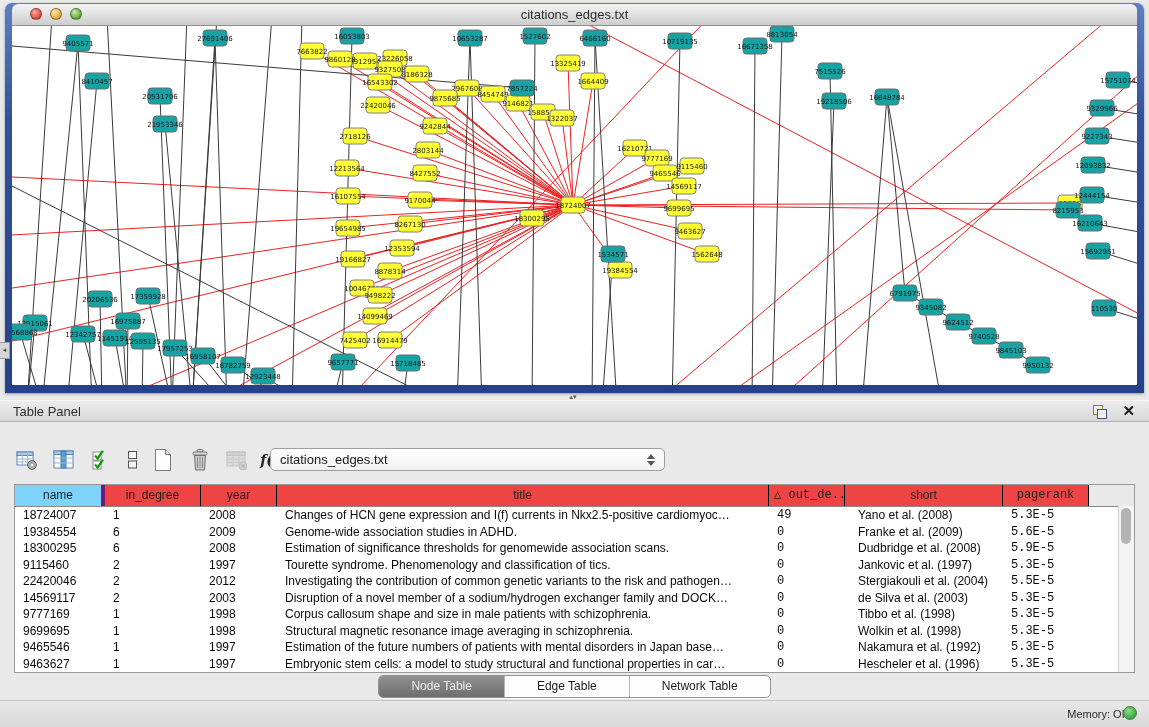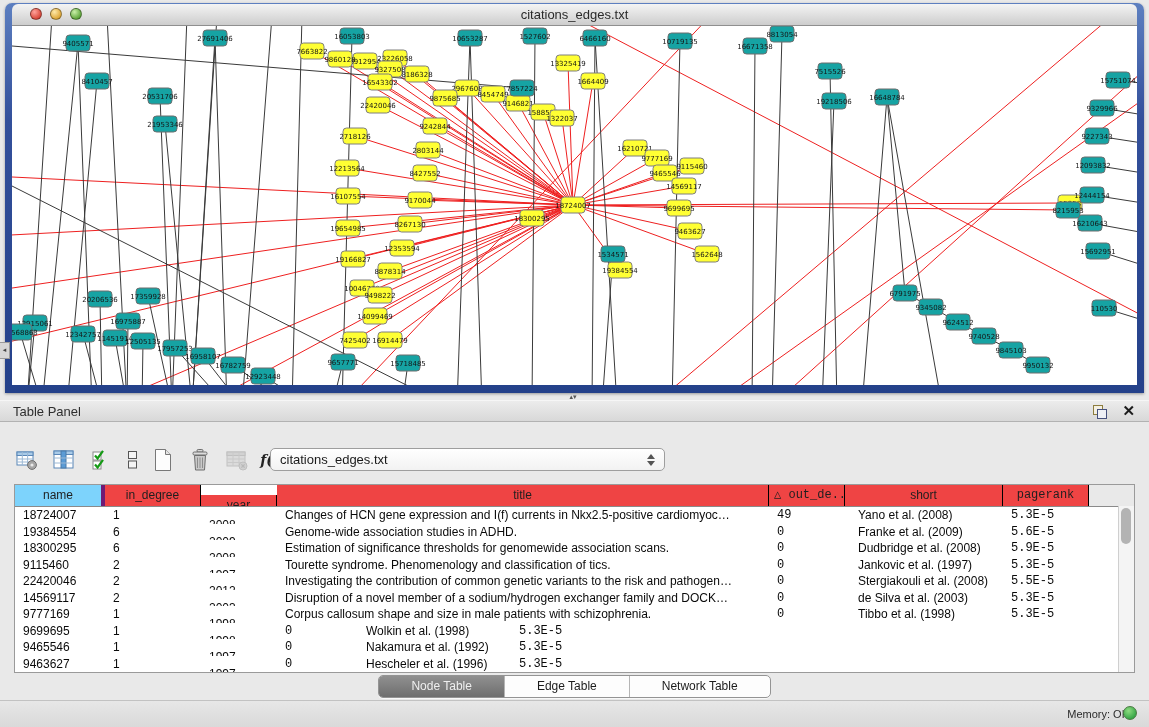--- a/index.html
+++ b/index.html
@@ -53,21 +53,21 @@
   .th{box-sizing:border-box;font-size:12px;color:#1f1f1f;text-align:center;line-height:20px;
     background:#ef4444;border-right:1px solid #000000;overflow:hidden;white-space:nowrap;flex:none;}
   .th.c0{background:#7dd3fc;border-right:4px solid #701a75;}
   .th.c4{text-align:left;padding-left:5px;}
   .th.fill{flex:1;background:#e9e9e9;border-right:none;}
   .tbody{flex:1;position:relative;overflow:hidden;}
   .tr{display:flex;height:16.5px;}
   .td{box-sizing:border-box;font-size:12px;color:#0a0a0a;line-height:16.5px;padding-left:8px;
     overflow:hidden;white-space:nowrap;text-overflow:clip;flex:none;}
   .td.c5{padding-left:13px;}
-  .c0{width:90px;}.c1{width:96px;}.c2{width:76px;margin-top:10px;}.c3{width:492px;}.c4{width:76px;font-family:Liberation Mono, monospace;}.c5{width:158px;}.c6{width:86px;font-family:Liberation Mono, monospace;}
+  .c0{width:90px;}.c1{width:96px;}.c2{width:76px;}.c3{width:492px;}.c4{width:76px;font-family:Liberation Mono, monospace;}.c5{width:158px;}.c6{width:86px;font-family:Liberation Mono, monospace;}
   .vscroll{position:absolute;right:0;top:21px;bottom:0;width:15px;background:#f4f4f4;border-left:1px solid #cfcfcf;}
   .vthumb{position:absolute;left:2px;top:2px;width:10px;height:36px;border-radius:5px;background:#b3b3b3;}
   
   .tabbar{position:absolute;left:0;top:253px;width:100%;display:flex;justify-content:center;}
   .seg{display:flex;height:21px;border:1px solid #949494;border-radius:5px;overflow:hidden;background:#fdfdfd;box-shadow:0 1px 0 rgba(255,255,255,.7);}
   .seg-btn{border:none;background:transparent;font-size:12px;color:#1c1c1c;padding:0 32px;line-height:19px;border-left:1px solid #b5b5b5;}
   .seg-btn:first-child{border-left:none;}
   .seg-btn.sel{background:linear-gradient(180deg,#909090,#6e6e6e);color:#efefef;}
   
   .statusbar{position:absolute;left:0;top:700px;width:1149px;height:27px;box-sizing:border-box;
@@ -708,21 +708,21 @@
           <div class="td c4">0</div>
           <div class="td c5">Jankovic et al. (1997)</div>
           <div class="td c6">5.3E-5</div>
         </div>
         <div class="tr">
           <div class="td c0">22420046</div>
           <div class="td c1">2</div>
           <div class="td c2">2012</div>
           <div class="td c3">Investigating the contribution of common genetic variants to the risk and pathogen…</div>
           <div class="td c4">0</div>
-          <div class="td c5">Stergiakouli et al. (2008)</div>
+          <div class="td c5">Stergiakouli et al. (2004)</div>
           <div class="td c6">5.5E-5</div>
         </div>
         <div class="tr">
           <div class="td c0">14569117</div>
           <div class="td c1">2</div>
           <div class="td c2">2003</div>
           <div class="td c3">Disruption of a novel member of a sodium/hydrogen exchanger family and DOCK…</div>
           <div class="td c4">0</div>
           <div class="td c5">de Silva et al. (2003)</div>
           <div class="td c6">5.3E-5</div>
@@ -733,36 +733,39 @@
           <div class="td c2">1998</div>
           <div class="td c3">Corpus callosum shape and size in male patients with schizophrenia.</div>
           <div class="td c4">0</div>
           <div class="td c5">Tibbo et al. (1998)</div>
           <div class="td c6">5.3E-5</div>
         </div>
         <div class="tr">
           <div class="td c0">9699695</div>
           <div class="td c1">1</div>
           <div class="td c2">1998</div>
+          <div class="td c3">Structural magnetic resonance image averaging in schizophrenia.</div>
           <div class="td c4">0</div>
           <div class="td c5">Wolkin et al. (1998)</div>
           <div class="td c6">5.3E-5</div>
         </div>
         <div class="tr">
           <div class="td c0">9465546</div>
           <div class="td c1">1</div>
           <div class="td c2">1997</div>
+          <div class="td c3">Estimation of the future numbers of patients with mental disorders in Japan base…</div>
           <div class="td c4">0</div>
           <div class="td c5">Nakamura et al. (1992)</div>
           <div class="td c6">5.3E-5</div>
         </div>
         <div class="tr">
           <div class="td c0">9463627</div>
           <div class="td c1">1</div>
           <div class="td c2">1997</div>
+          <div class="td c3">Embryonic stem cells: a model to study structural and functional properties in car…</div>
           <div class="td c4">0</div>
           <div class="td c5">Hescheler et al. (1996)</div>
           <div class="td c6">5.3E-5</div>
         </div>
       </div>
     <div class="vscroll">
       <div class="vthumb"></div>
     </div>
   </div>
 

